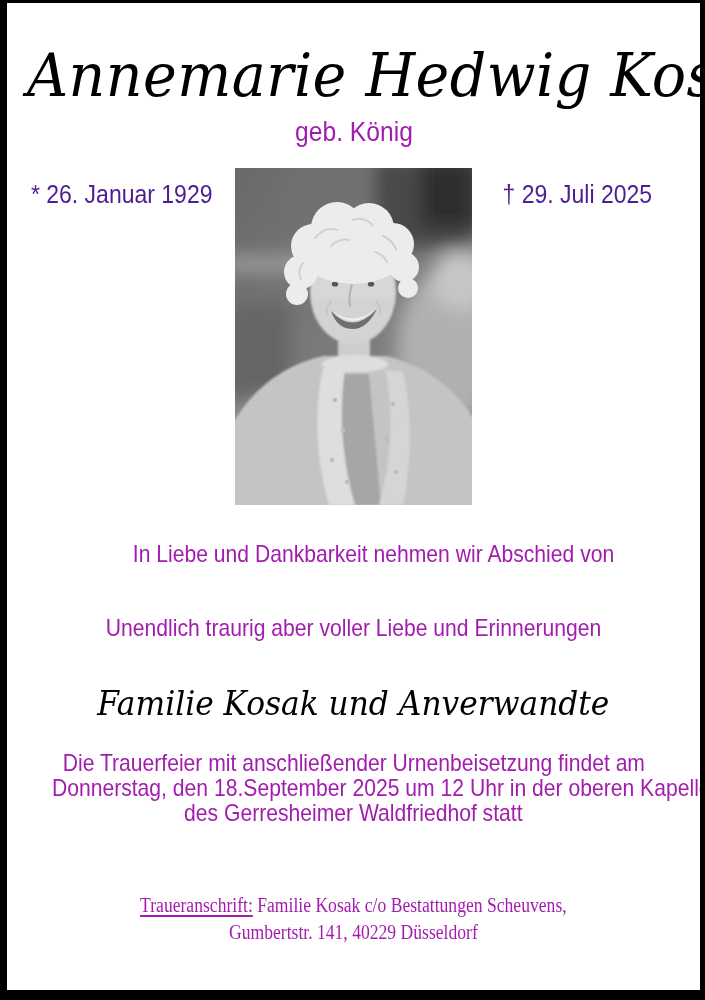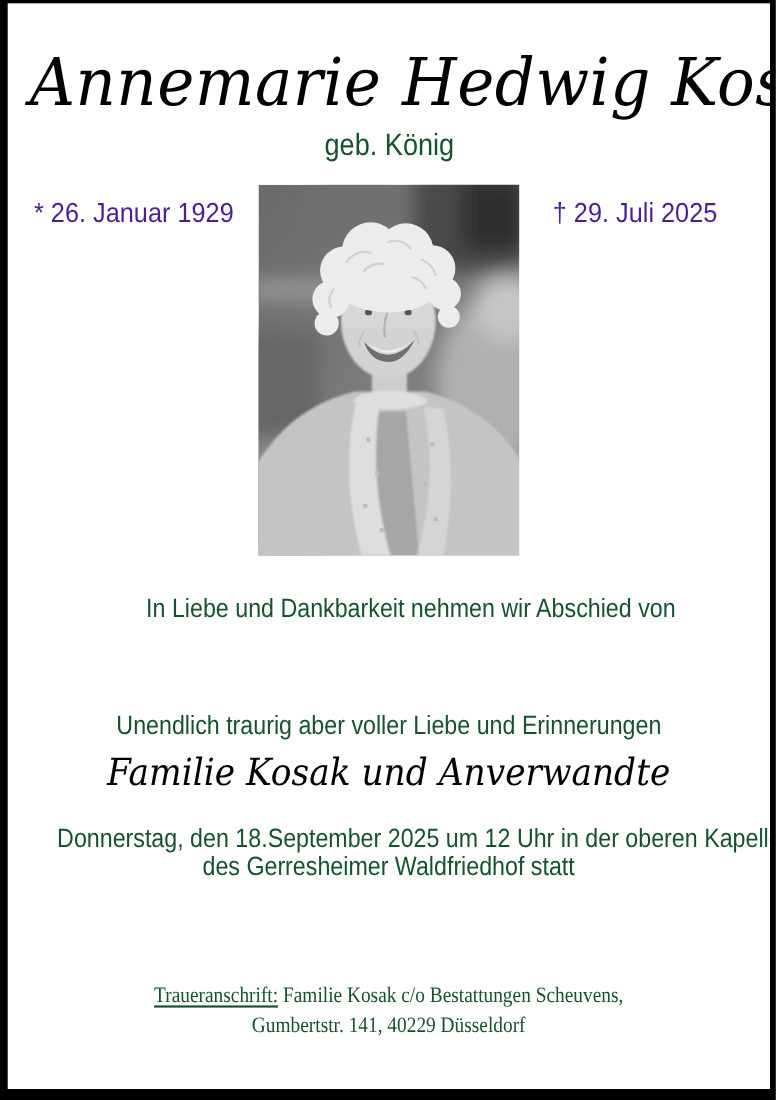--- a/index.html
+++ b/index.html
@@ -10,21 +10,21 @@
     background: #000;
     overflow: hidden;
     font-family: "Liberation Sans", sans-serif;
   }
   .panel {
     position: absolute;
     left: 7px; top: 3px; right: 5px; bottom: 10px;
     background: #ffffff;
     overflow: hidden;
   }
-  .block { position: absolute; left: 0; right: 0; text-align: center; color: #14532d; }
+  .block { position: absolute; left: 0; right: 0; text-align: center; color: #a21caf; }
   .line { display: block; white-space: nowrap; }
   .cond  { display: inline-block; white-space: nowrap; transform: scaleX(0.88); transform-origin: 50% 50%; }
   .cond92{ display: inline-block; white-space: nowrap; transform: scaleX(0.92); transform-origin: 50% 50%; }
   .script {
     font-family: "DejaVu Serif", serif;
     font-style: italic;
     color: #000;
   }
   .title-block { top: 28px; }
   .title-block .line { height: 88px; line-height: 88px; font-size: 60px; letter-spacing: 0.5px; }
@@ -36,21 +36,21 @@
   .birth-block { left: 0; width: 230px; }
   .death-block { left: 460px; right: 12px; }
   .photo {
     position: absolute; top: 165px; left: 50%;
     width: 237px; height: 337px;
     margin-left: -119px;
   }
   .photo svg { display: block; }
   .farewell-block { top: 538px; font-size: 24px; }
   .farewell-block .line { height: 26px; line-height: 26px; margin-left: 40px; }
-  .grief-block { top: 611px; font-size: 24px; margin-top: 32px; }
+  .grief-block { top: 611px; font-size: 24px; }
   .grief-block .line { height: 27px; line-height: 27px; }
   .family-block { top: 672px; font-size: 34px; }
   .family-block .line { height: 56px; line-height: 56px; }
   .ceremony-block { top: 747px; font-size: 24px; }
   .ceremony-block .line { height: 25px; line-height: 25px; }
   .address-block { top: 889px; font-size: 20px; font-family: Liberation Serif, serif; }
   .address-block .line { height: 27px; line-height: 27px; }
   .u {
     text-decoration: underline;
     text-decoration-thickness: 2px;
@@ -163,20 +163,21 @@
 
     <div class="block grief-block">
       <span class="line"><span class="cond">Unendlich traurig aber voller Liebe und Erinnerungen</span></span>
     </div>
 
     <div class="block family-block script">
       <span class="line"><span class="cond92">Familie Kosak und Anverwandte</span></span>
     </div>
 
     <div class="block ceremony-block">
+      <span class="line"><span class="cond">Die Trauerfeier mit anschließender Urnenbeisetzung findet am</span></span>
       <span class="line"><span class="cond">Donnerstag, den 18.September 2025 um 12 Uhr in der oberen Kapelle</span></span>
       <span class="line"><span class="cond">des Gerresheimer Waldfriedhof statt</span></span>
     </div>
 
     <div class="block address-block">
       <span class="line"><span class="cond"><span class="u">Traueranschrift:</span><span> Familie Kosak c/o Bestattungen Scheuvens,</span></span></span>
       <span class="line"><span class="cond">Gumbertstr. 141, 40229 Düsseldorf</span></span>
     </div>
 
   </div>

